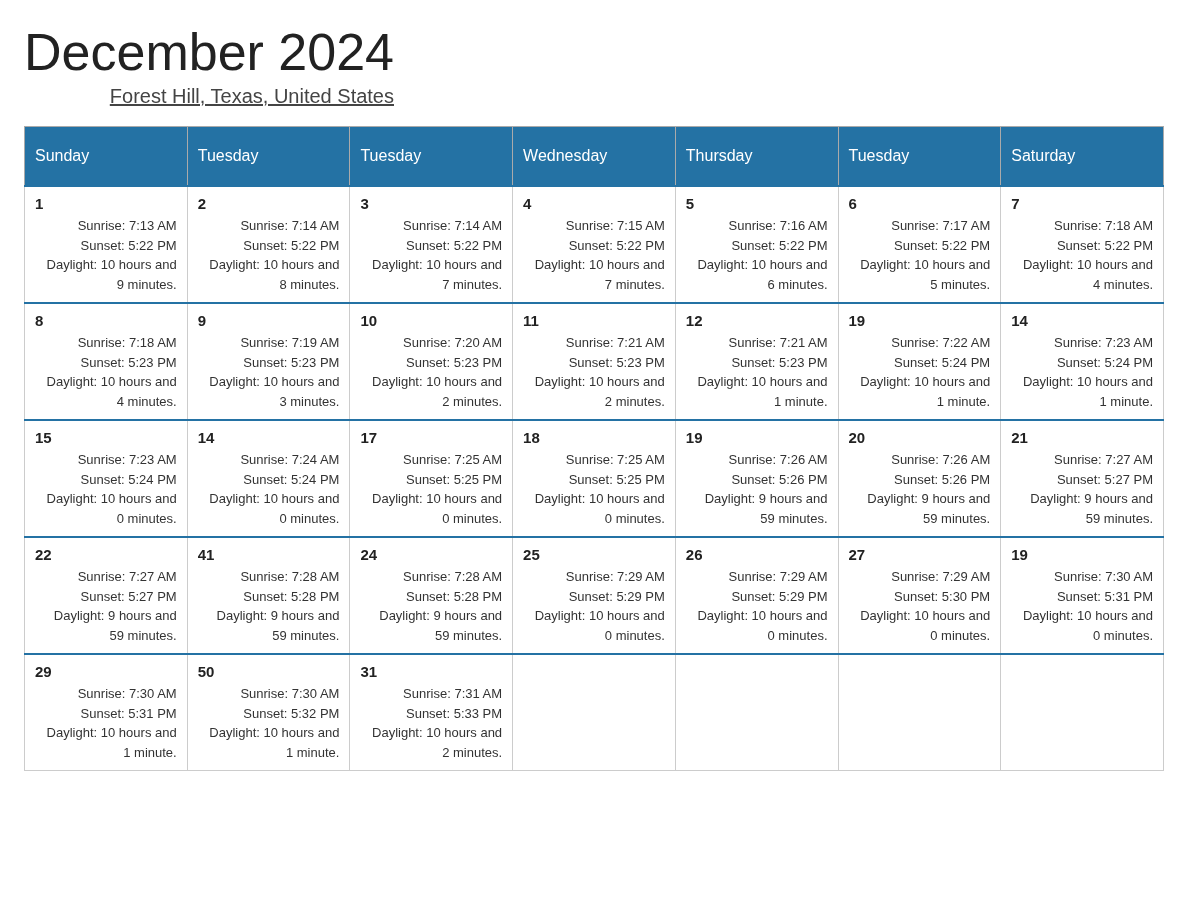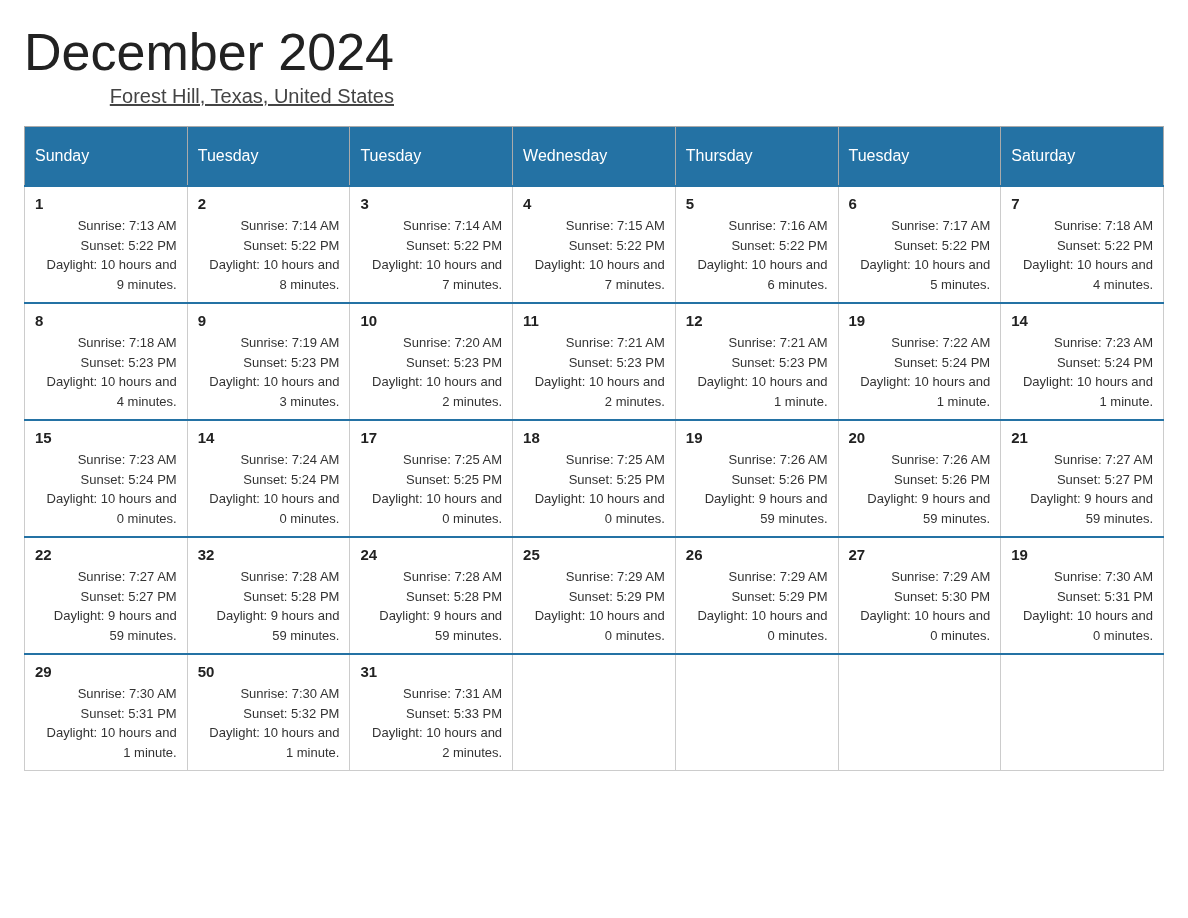--- a/index.html
+++ b/index.html
@@ -307,21 +307,21 @@
       <tr class="week-row">
         <td>
         <div class="day-num">22</div>
         <div class="day-info">
           Sunrise: 7:27 AM<br>
           Sunset: 5:27 PM<br>
           Daylight: 9 hours and<br>59 minutes.
         </div>
       </td>
         <td>
-        <div class="day-num">32</div>
+        <div class="day-num">41</div>
         <div class="day-info">
           Sunrise: 7:28 AM<br>
           Sunset: 5:28 PM<br>
           Daylight: 9 hours and<br>59 minutes.
         </div>
       </td>
         <td>
         <div class="day-num">24</div>
         <div class="day-info">
           Sunrise: 7:28 AM<br>

